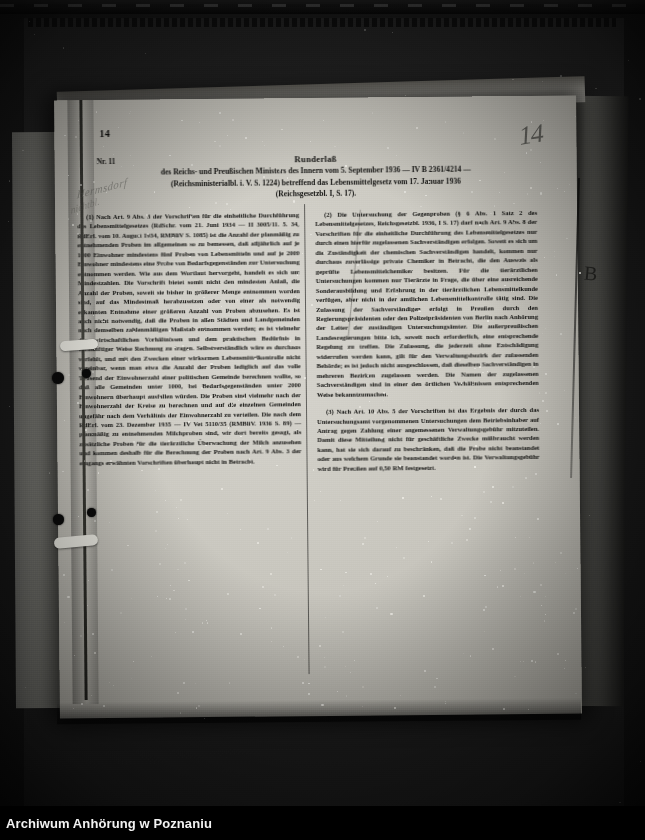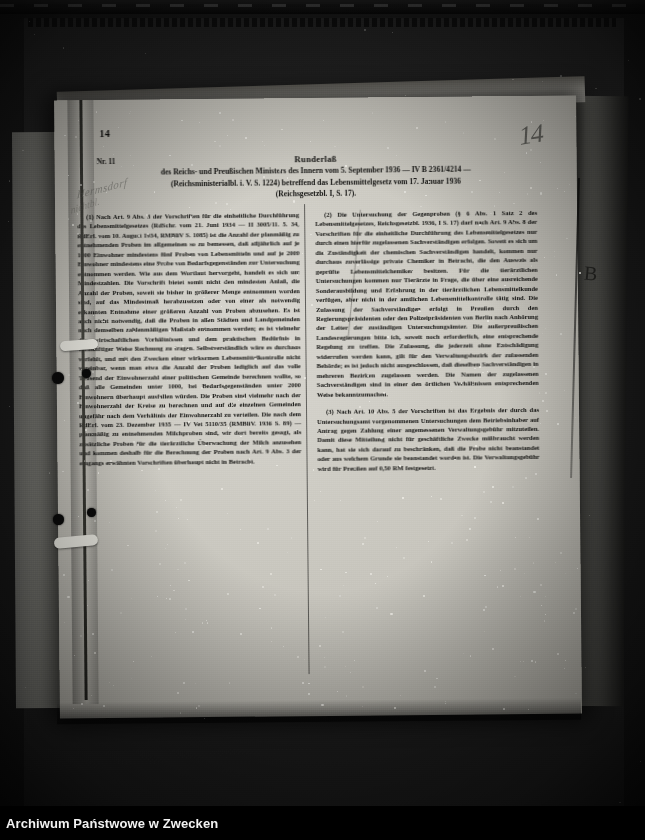--- a/index.html
+++ b/index.html
@@ -811,16 +811,16 @@
       <i class="speck" style="left:254.1px;top:240.2px;width:1.7px;height:1.7px;opacity:0.3"></i>
       <i class="speck" style="left:83.2px;top:195.0px;width:1.1px;height:1.1px;opacity:0.3"></i>
       <i class="speck" style="left:595.1px;top:87.8px;width:1.6px;height:1.6px;opacity:0.3"></i>
       <i class="speck" style="left:324.4px;top:666.1px;width:1.6px;height:1.6px;opacity:0.3"></i>
       <i class="speck" style="left:619.3px;top:801.7px;width:1.6px;height:1.6px;opacity:0.3"></i>
     </div>
   <div class="grain"></div>
   <div class="vignette"></div>
 
   <div class="caption-bar">
-    <span class="caption-text">Archiwum Państwowe w Zwecken</span>
+    <span class="caption-text">Archiwum Anhörung w Poznaniu</span>
   </div>
 
 </div>
 
 </body></html>

